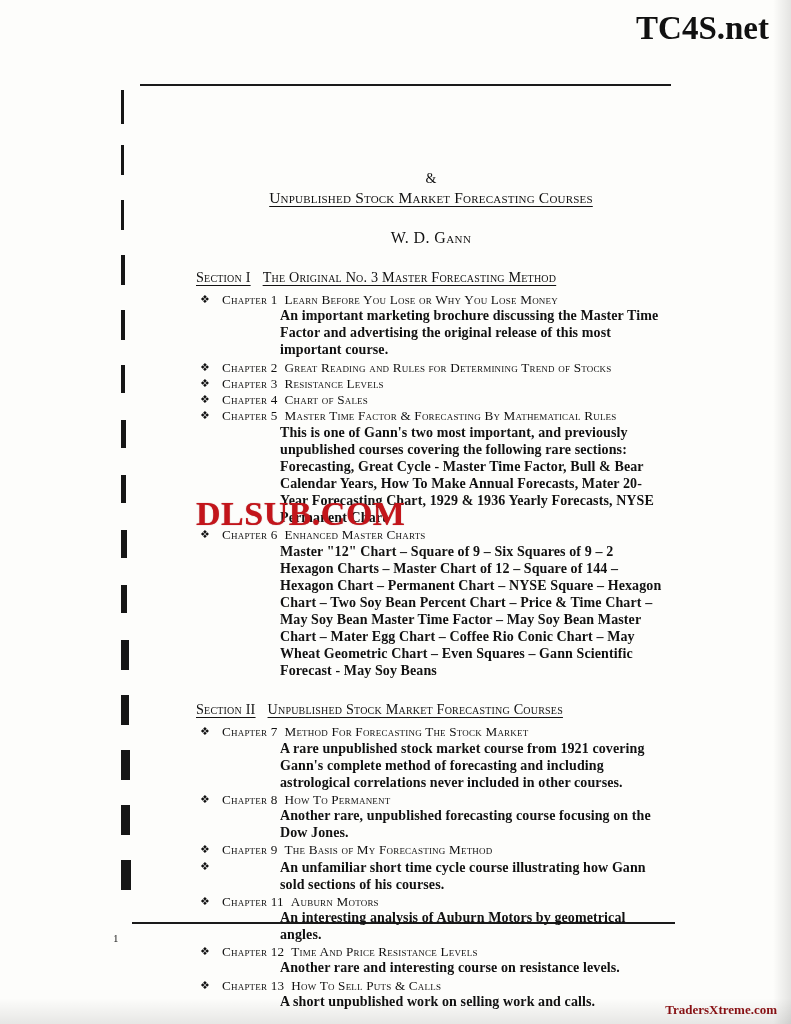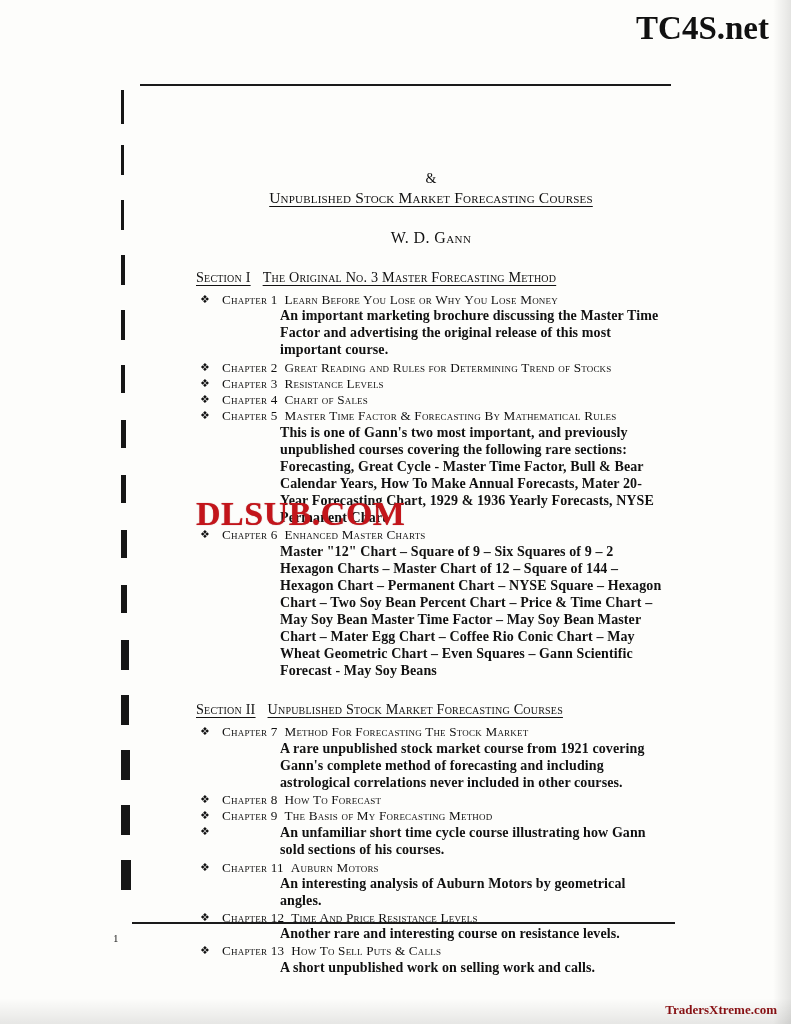--- a/index.html
+++ b/index.html
@@ -282,22 +282,23 @@
       <li>
         <span class="bullet">❖</span>
         <div class="ch-line">
           <span class="ch-num">Chapter 7</span><span>Method For Forecasting The Stock Market</span>
         </div>
         <div class="ch-desc">A rare unpublished stock market course from 1921 covering Gann's complete method of forecasting and including astrological correlations never included in other courses.</div>
       </li>
       <li>
         <span class="bullet">❖</span>
         <div class="ch-line">
-          <span class="ch-num">Chapter 8</span><span>How To Forecast</span>
-        </div>
+          <span class="ch-num">Chapter 8</span><span>How To Permanent</span>
+        </div>
+        <div class="ch-desc">Another rare, unpublished forecasting course focusing on the Dow Jones.</div>
       </li>
       <li>
         <span class="bullet">❖</span>
         <div class="ch-line">
           <span class="ch-num">Chapter 9</span><span>The Basis of My Forecasting Method</span>
         </div>
       </li>
       <li>
         <span class="bullet">❖</span>
         <div class="ch-desc">An unfamiliar short time cycle course illustrating how Gann sold sections of his courses.</div>

